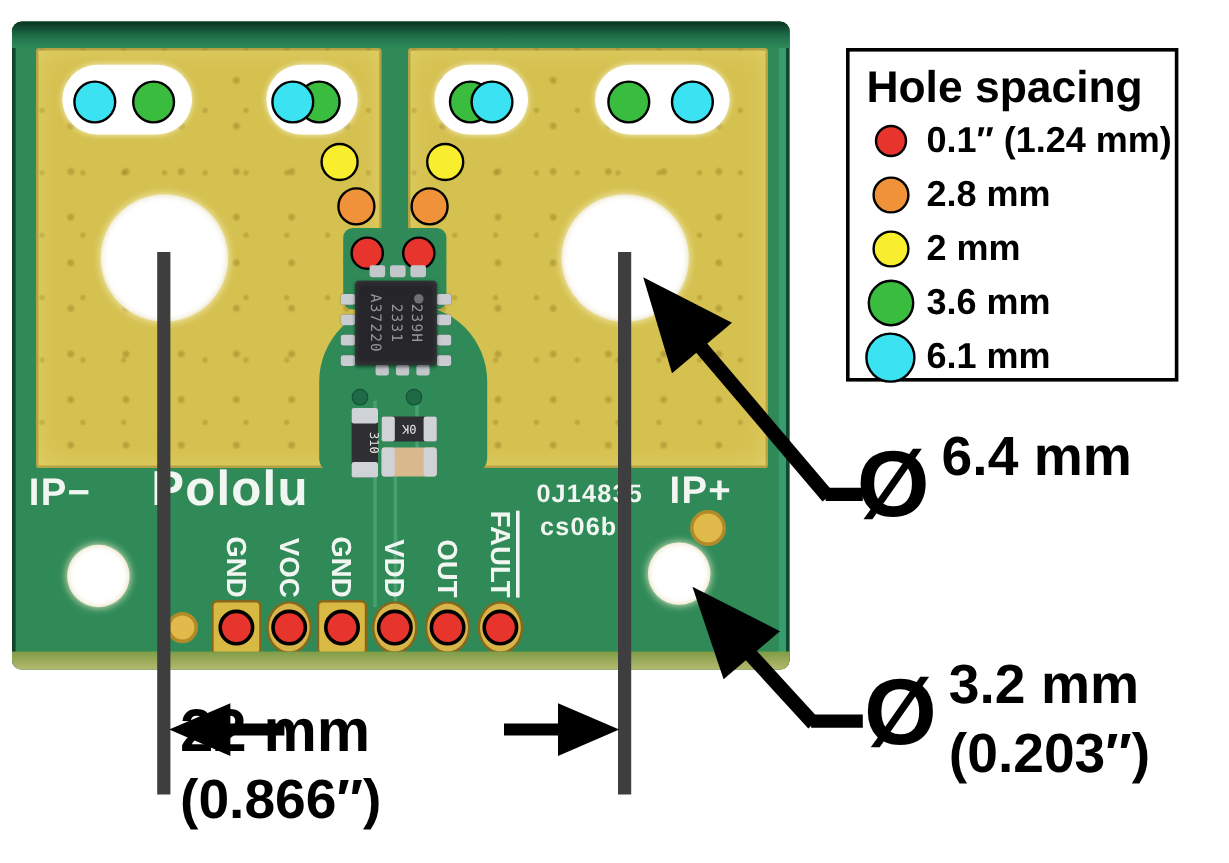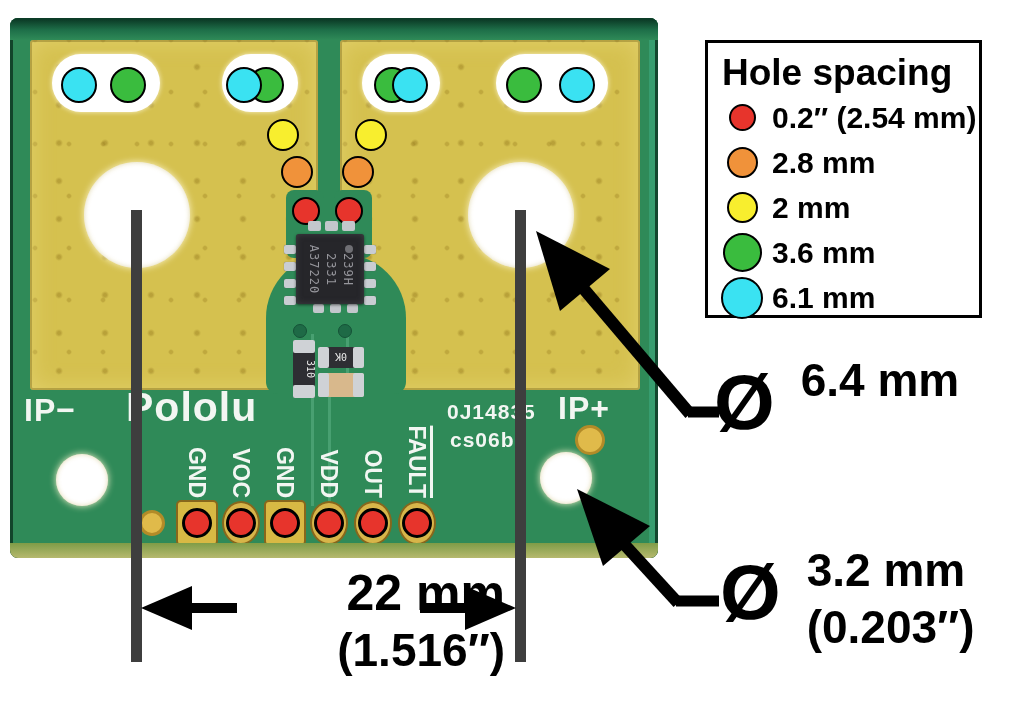--- a/index.html
+++ b/index.html
@@ -54,26 +54,26 @@
             text-align:right;transform:rotate(90deg);transform-origin:center;white-space:nowrap;}
   .overlined{text-decoration:overline;text-decoration-thickness:2.5px;}
   .pinpad-ellipse{position:absolute;width:38px;height:44px;border-radius:50%;background:#d7b549;
                   border:2px solid #87671c;box-sizing:border-box;}
   .pinpad-square{position:absolute;width:42px;height:46px;border-radius:5px;background:#d8b944;
                  border:2px solid #87671c;box-sizing:border-box;}
   .pinred{position:absolute;width:30px;height:30px;border-radius:50%;border:3px solid #000;box-sizing:border-box;}
   
   #overlay{position:absolute;left:0;top:0;width:1024px;height:719px;pointer-events:none;z-index:5;}
   .dim-text{position:absolute;z-index:6;color:#000;font-weight:bold;}
-  #dim-spacing{left:150px;top:564px;width:355px;text-align:right;}
+  #dim-spacing{left:150px;top:580px;width:355px;text-align:left;}
   #dim-spacing .v1{font-size:50px;line-height:58px;}
   #dim-spacing .v2{font-size:46px;line-height:56px;}
   .dia-label{display:flex;align-items:flex-start;}
   .dia-sym{font-size:78px;line-height:70px;margin-top:16px;}
-  .dia-text{display:flex;flex-direction:column;margin-left:26px;font-size:46px;line-height:57px;}
+  .dia-text{display:flex;flex-direction:column;margin-left:10px;font-size:46px;line-height:57px;}
   
   #legend{position:absolute;left:705px;top:40px;width:277px;height:278px;background:#fff;
           border:3px solid #000;box-sizing:border-box;padding:8px 12px 0 12px;z-index:6;}
   #legend .title{font-size:37px;font-weight:bold;color:#000;line-height:44px;margin-left:2px;}
   .lrow{display:flex;align-items:center;height:45px;}
   .lrow .dotcol{flex:0 0 44px;display:flex;justify-content:center;}
   .lrow .ldot{border-radius:50%;border:2px solid #000;box-sizing:border-box;}
   .ld-0{width:27px;height:27px;}
   .ld-1{width:31px;height:31px;}
   .ld-2{width:31px;height:31px;}
@@ -210,21 +210,21 @@
     <line x1="690" y1="414" x2="583" y2="288" stroke="#000" stroke-width="12"></line>
     <polygon points="536,231 610,269 560,311" fill="#000"></polygon>
 
     <line x1="719" y1="601" x2="676" y2="601" stroke="#000" stroke-width="11"></line>
     <line x1="678" y1="603" x2="624" y2="544" stroke="#000" stroke-width="12"></line>
     <polygon points="577,489 650,526 603,566" fill="#000"></polygon>
   </svg>
 
   <div id="dim-spacing" class="dim-text">
     <div class="v1">22 mm</div>
-    <div class="v2">(1.516″)</div>
+    <div class="v2">(0.866″)</div>
   </div>
 
   <div class="dim-text dia-label" style="left:714px;top:352px;">
     <span class="dia-sym">Ø</span>
     <span class="dia-text">
       <span>6.4 mm</span>
     </span>
   </div>
 
   <div class="dim-text dia-label" style="left:720px;top:542px;">
@@ -234,21 +234,21 @@
       <span>(0.203″)</span>
     </span>
   </div>
 
   <div id="legend">
     <div class="title">Hole spacing</div>
     <div class="lrow">
       <span class="dotcol">
           <span class="ldot ld-0" style="background: rgb(231, 52, 44);"></span>
         </span>
-      <span class="llabel">0.2″ (2.54 mm)</span>
+      <span class="llabel">0.1″ (1.24 mm)</span>
     </div>
     <div class="lrow">
       <span class="dotcol">
           <span class="ldot ld-1" style="background: rgb(240, 146, 58);"></span>
         </span>
       <span class="llabel">2.8 mm</span>
     </div>
     <div class="lrow">
       <span class="dotcol">
           <span class="ldot ld-2" style="background: rgb(248, 238, 46);"></span>

